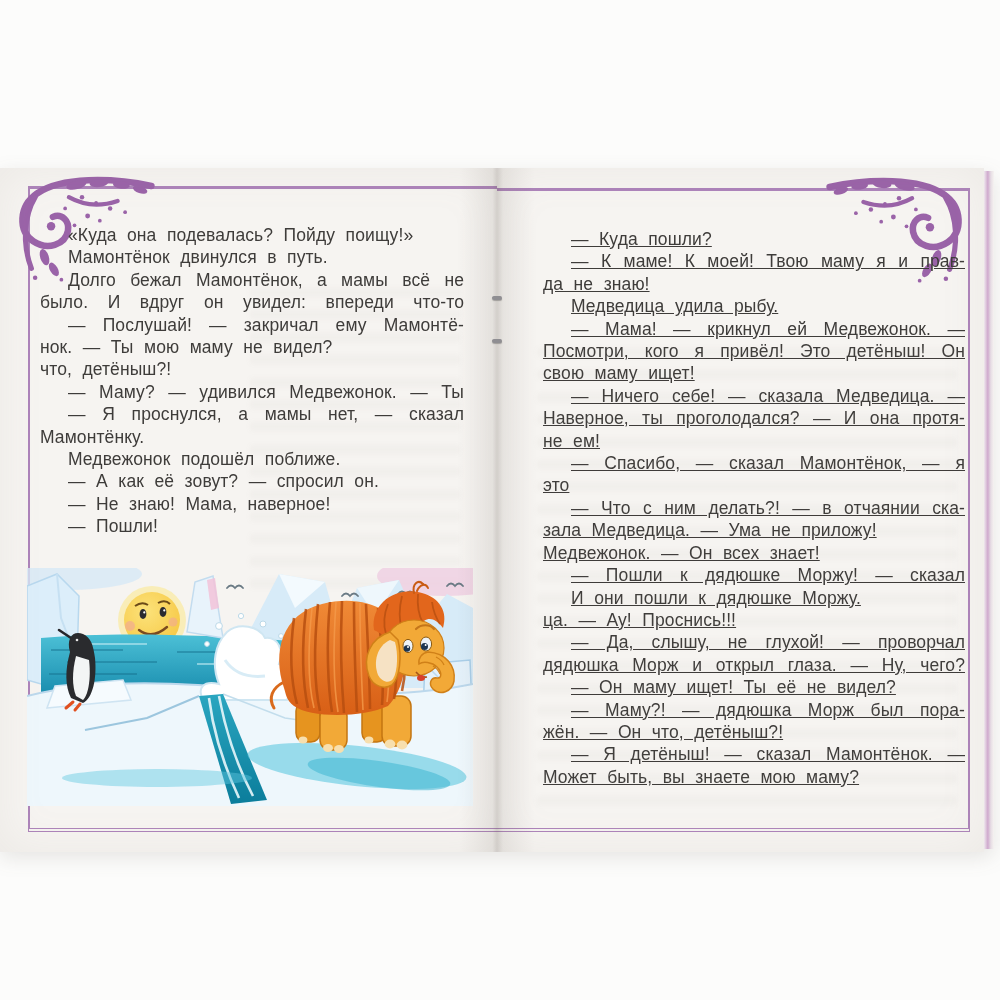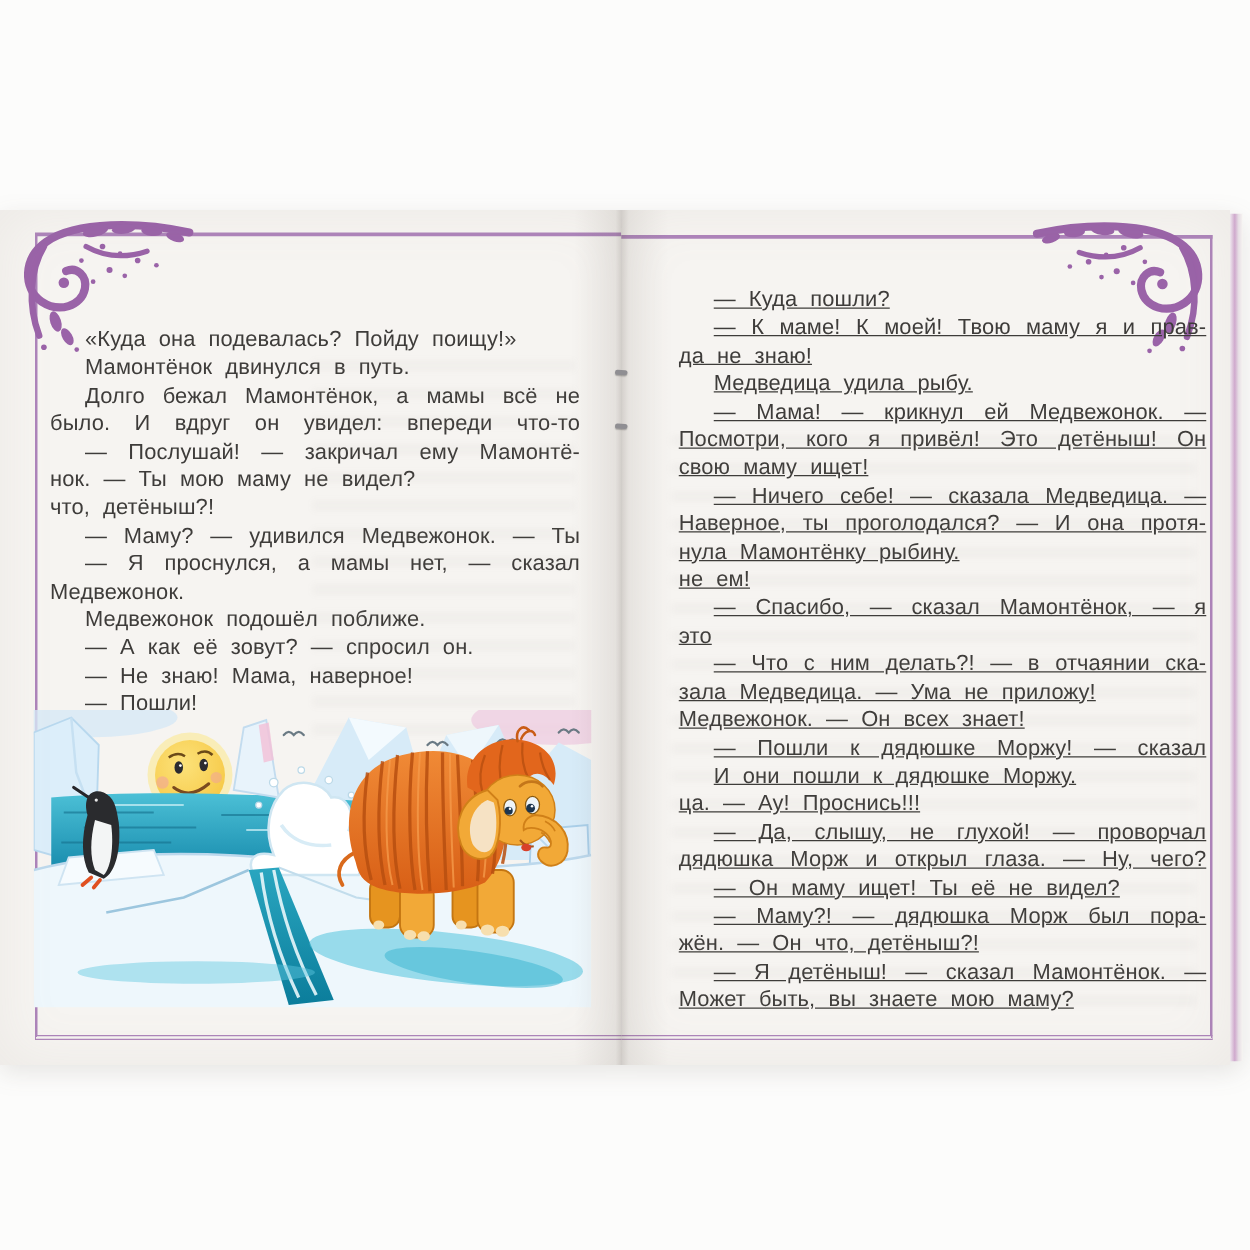--- a/index.html
+++ b/index.html
@@ -24,21 +24,21 @@
   .frame{position:absolute;pointer-events:none;border:0 solid var(--frame,#ad84ba);}
   .page.left .frame{left:28px;top:18px;right:0;bottom:20px;
         border-top-width:3px;border-left-width:2px;border-bottom:4px double var(--frame,#ad84ba);}
   .page.right .frame{left:0;top:20px;right:14px;bottom:20px;
         border-top-width:3px;border-right-width:2px;border-bottom:4px double var(--frame,#ad84ba);}
   .orn{position:absolute;width:150px;height:112px;}
   .page.left .orn{left:7px;top:6px;}
   .page.right .orn{right:10px;top:7px;transform:scaleX(-1);}
   .tcol{position:absolute;font-size:17.5px;line-height:22.4px;color:var(--text,#3e3c3a);
         word-spacing:5.5px;letter-spacing:.1px;}
-  .page.left .tcol{left:40px;top:56px;width:424px;margin-top:36px;}
+  .page.left .tcol{left:40px;top:56px;width:424px;}
   .page.right .tcol{left:46px;top:60px;width:422px;text-decoration:underline;}
   .tline{text-align:justify;text-align-last:left;}
   .tline.just{text-align-last:justify;}
   .tline.ind{text-indent:28px;}
   .ghost{position:absolute;pointer-events:none;opacity:.5;filter:blur(2.5px);
         background:repeating-linear-gradient(180deg,rgba(140,132,124,.09) 0 9px,rgba(0,0,0,0) 9px 22.4px);}
   .illus{position:absolute;left:27px;top:400px;width:446px;height:238px;}
 </style>
 </head>
 <body>
@@ -77,21 +77,21 @@
     <div class="tcol">
         <div class="tline ind">«Куда она подевалась? Пойду поищу!»</div>
         <div class="tline ind">Мамонтёнок двинулся в путь.</div>
         <div class="tline ind just">Долго бежал Мамонтёнок, а мамы всё не</div>
         <div class="tline just">было. И вдруг он увидел: впереди что-то</div>
         <div class="tline ind just">— Послушай! — закричал ему Мамонтё-</div>
         <div class="tline">нок. — Ты мою маму не видел?</div>
         <div class="tline">что, детёныш?!</div>
         <div class="tline ind just">— Маму? — удивился Медвежонок. — Ты</div>
         <div class="tline ind just">— Я проснулся, а мамы нет, — сказал</div>
-        <div class="tline">Медвежонок.</div>
+        <div class="tline">Мамонтёнку.</div>
         <div class="tline ind">Медвежонок подошёл поближе.</div>
         <div class="tline ind">— А как её зовут? — спросил он.</div>
         <div class="tline ind">— Не знаю! Мама, наверное!</div>
         <div class="tline ind">— Пошли!</div>
       </div>
     <div class="ghost" style="left:250px;top:120px;width:210px;height:300px;"></div>
 
     <svg class="illus" viewBox="0 0 446 238" aria-hidden="true">
       <defs>
         <radialGradient id="sunG" cx="40%" cy="35%" r="75%">
@@ -318,21 +318,20 @@
     <div class="tcol">
         <div class="tline ind">— Куда пошли?</div>
         <div class="tline ind just">— К маме! К моей! Твою маму я и прав-</div>
         <div class="tline">да не знаю!</div>
         <div class="tline ind">Медведица удила рыбу.</div>
         <div class="tline ind just">— Мама! — крикнул ей Медвежонок. —</div>
         <div class="tline just">Посмотри, кого я привёл! Это детёныш! Он</div>
         <div class="tline">свою маму ищет!</div>
         <div class="tline ind just">— Ничего себе! — сказала Медведица. —</div>
         <div class="tline just">Наверное, ты проголодался? — И она протя-</div>
-        <div class="tline">нула Мамонтёнку рыбину.</div>
         <div class="tline">не ем!</div>
         <div class="tline ind just">— Спасибо, — сказал Мамонтёнок, — я это</div>
         <div class="tline ind just">— Что с ним делать?! — в отчаянии ска-</div>
         <div class="tline">зала Медведица. — Ума не приложу!</div>
         <div class="tline">Медвежонок. — Он всех знает!</div>
         <div class="tline ind just">— Пошли к дядюшке Моржу! — сказал</div>
         <div class="tline ind">И они пошли к дядюшке Моржу.</div>
         <div class="tline">ца. — Ау! Проснись!!!</div>
         <div class="tline ind just">— Да, слышу, не глухой! — проворчал</div>
         <div class="tline just">дядюшка Морж и открыл глаза. — Ну, чего?</div>

